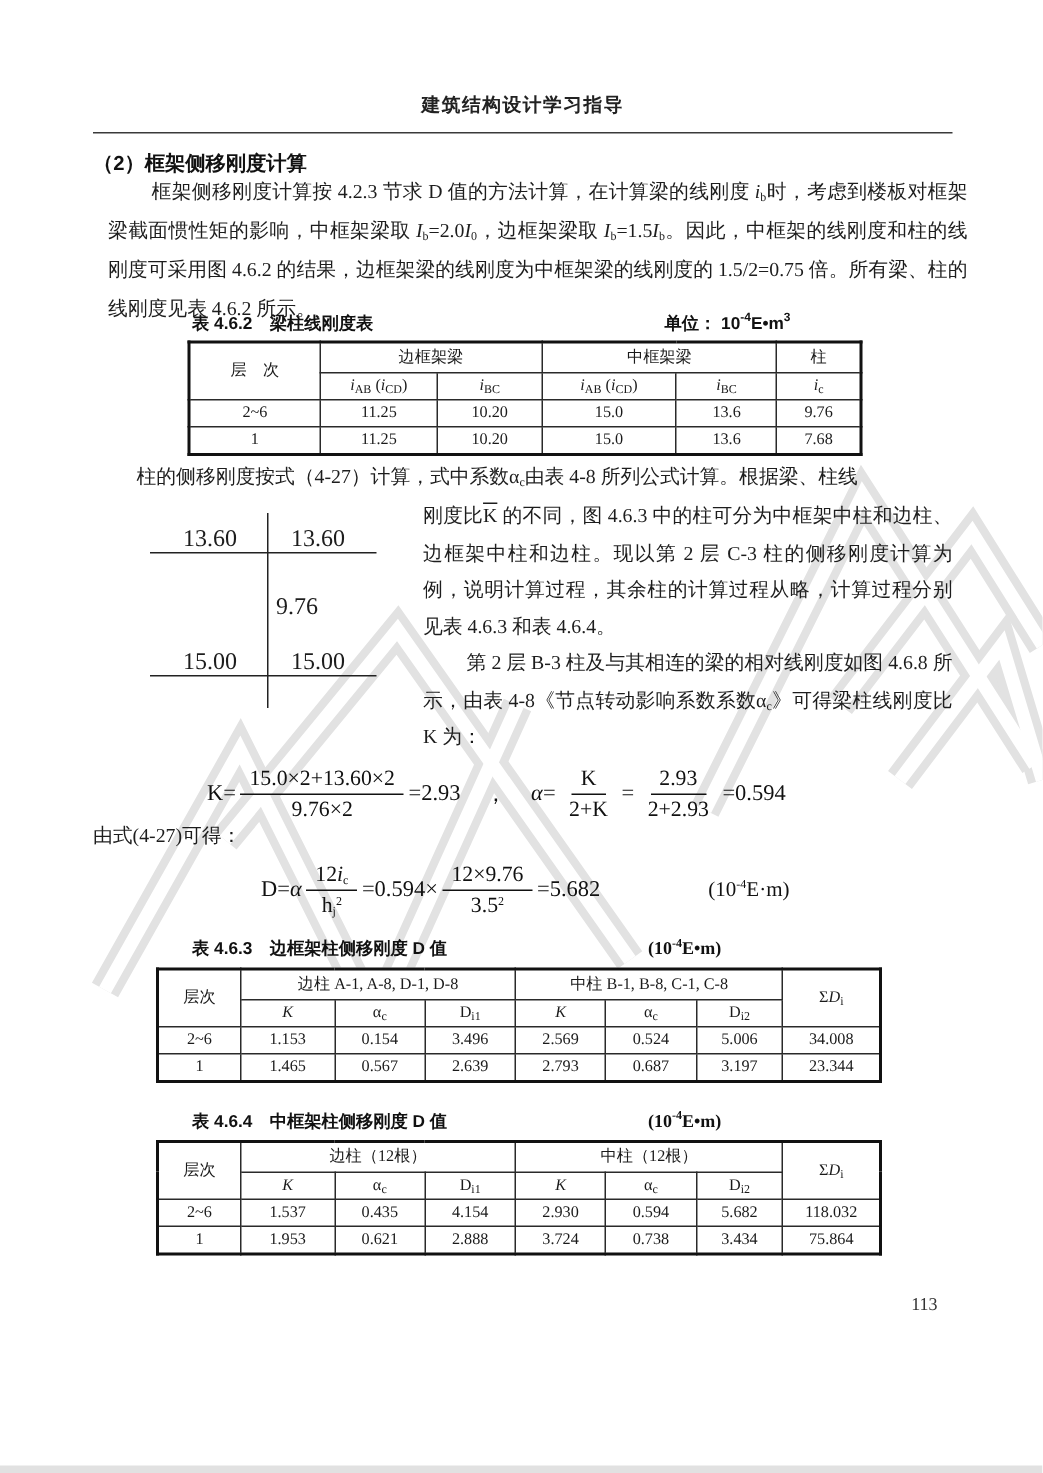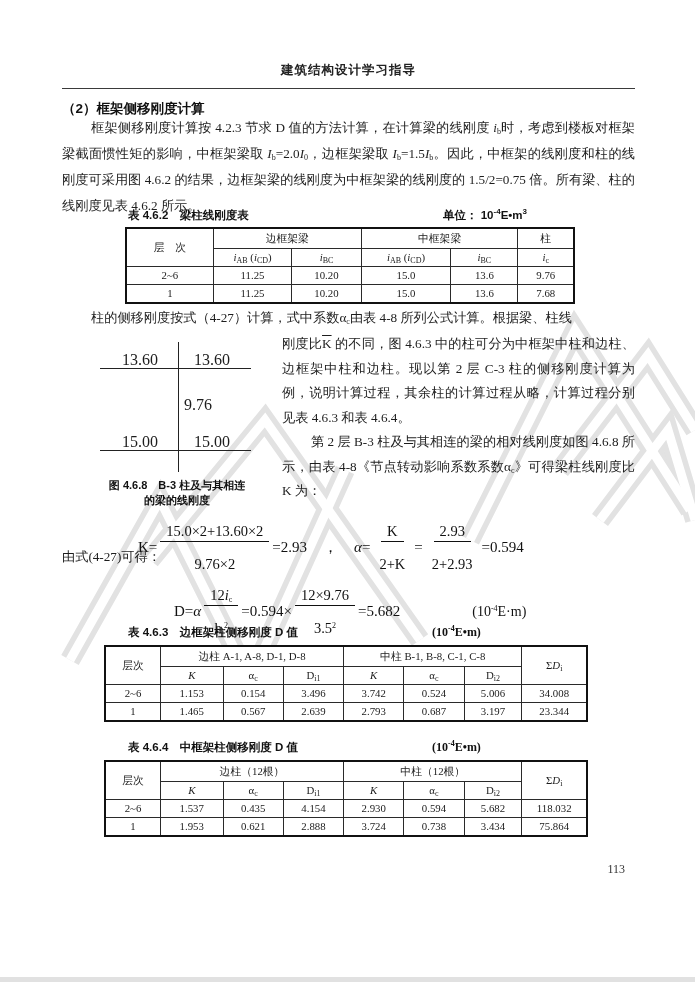--- a/index.html
+++ b/index.html
@@ -16,21 +16,21 @@
   .content { position:absolute; left:62px; top:58px; width:573px; height:900px; z-index:2; }
 
   .hdr { position:absolute; top:4px; left:0; width:100%; text-align:center;
          font-family:"Liberation Sans","DejaVu Sans",sans-serif; font-weight:bold; font-size:12.5px; letter-spacing:1px; color:#222; }
   .hdr-rule { position:absolute; top:30px; left:0; width:100%; border-bottom:1.3px solid #3a3a3a; }
 
   .sec-title { position:absolute; top:42px; left:0;
          font-family:"Liberation Sans","DejaVu Sans",sans-serif; font-weight:bold; font-size:13.5px; color:#111; }
 
   .para { font-size:13.2px; line-height:26px; text-align:justify; color:#1d1d1d; }
-  .p1 { position:absolute; top:57px; left:0; width:573px; text-indent:2.2em; }
+  .p1 { position:absolute; top:57px; left:10px; width:573px; text-indent:2.2em; }
   .p2 { position:absolute; top:247px; left:0; width:573px; text-indent:2.2em; }
 
   .cap-row { position:absolute; left:0; width:573px; height:16px;
          font-family:"Liberation Sans","DejaVu Sans",sans-serif; font-weight:bold; font-size:11.5px; color:#111;text-decoration:underline; }
   .cap-row .cap { position:absolute; left:66px; top:0; }
   .cap-row .unit { position:absolute; top:0; font-weight:bold; }
   .cap-462 { top:150px; } .cap-462 .unit { left:381px; }
   .cap-463 { top:567px; } .cap-463 .unit { left:370px; font-family:"Liberation Serif",serif; font-size:12px; }
   .cap-464 { top:682px; } .cap-464 .unit { left:370px; font-family:"Liberation Serif",serif; font-size:12px; }
 
@@ -58,21 +58,21 @@
   .fig .dim-mid { left:84px; top:64px; text-align:left; }
   .fig .dim-bl { left:14px; top:101px; } .fig .dim-br { left:86px; top:101px; }
   .fig-cap { position:absolute; top:146px; left:20px; width:190px; text-align:center;
          font-family:"Liberation Sans","DejaVu Sans",sans-serif; font-weight:bold; font-size:11px; line-height:15px; color:#111; }
   .coltext { flex:1; font-size:13.2px; line-height:24.5px; text-align:justify; }
   .coltext .cp2 { text-indent:2.2em; }
 
   .formula { position:absolute; display:flex; align-items:center; font-size:15px; color:#111; }
   .formula-K { top:448px; left:76px; }
   .formula-D { top:512px; left:112px; }
-  .frac { display:inline-flex; flex-direction:column; align-items:center; margin:16px 3px; font-size:14.5px;gap:12px; }
+  .frac { display:inline-flex; flex-direction:column; align-items:center; margin:4px 3px; font-size:14.5px; }
   .frac .num { border-bottom:1.1px solid #111; padding:0 6px 1px; line-height:18px; }
   .frac .den { padding:1px 6px 0; line-height:18px; }
   .fsep { margin:0 16px; }
   .derive { position:absolute; top:490px; left:0; font-size:13.2px; }
   .funit { margin-left:72px; font-size:14px; }
 
   .pageno { position:absolute; top:804px; right:10px; font-size:12px; color:#333; }
 </style>
 </head>
 <body>
@@ -157,24 +157,20 @@
       <div class="fig">
         <div class="vline"></div>
         <div class="beam beam-top"></div>
         <div class="beam beam-bot"></div>
         <div class="dim dim-tl">13.60</div>
         <div class="dim dim-tr">13.60</div>
         <div class="dim dim-mid">9.76</div>
         <div class="dim dim-bl">15.00</div>
         <div class="dim dim-br">15.00</div>
       </div>
-      <div class="fig-cap">
-        <div>图 4.6.8　B-3 柱及与其相连</div>
-        <div>的梁的线刚度</div>
-      </div>
     </div>
     <div class="coltext">
       <div class="cp1">刚度比<span class="ol">K</span> 的不同，图 4.6.3 中的柱可分为中框架中柱和边柱、边框架中柱和边柱。现以第 2 层 C-3 柱的侧移刚度计算为例，说明计算过程，其余柱的计算过程从略，计算过程分别见表 4.6.3 和表 4.6.4。</div>
       <div class="cp2">第 2 层 B-3 柱及与其相连的梁的相对线刚度如图 4.6.8 所示，由表 4-8《节点转动影响系数系数α<sub>c</sub>》可得梁柱线刚度比 K 为：</div>
     </div>
   </div>
 
   <div class="formula formula-K">
     <span>K=</span>
     <span class="frac">
@@ -242,21 +238,21 @@
       <td>D<sub>i1</sub></td>
       <td><span class="i">K</span></td>
       <td>α<sub>c</sub></td>
       <td>D<sub>i2</sub></td>
     </tr>
     <tr>
       <td>2~6</td>
       <td>1.153</td>
       <td>0.154</td>
       <td>3.496</td>
-      <td>3.742</td>
+      <td>2.569</td>
       <td>0.524</td>
       <td>5.006</td>
       <td>34.008</td>
     </tr>
     <tr>
       <td>1</td>
       <td>1.465</td>
       <td>0.567</td>
       <td>2.639</td>
       <td>2.793</td>

